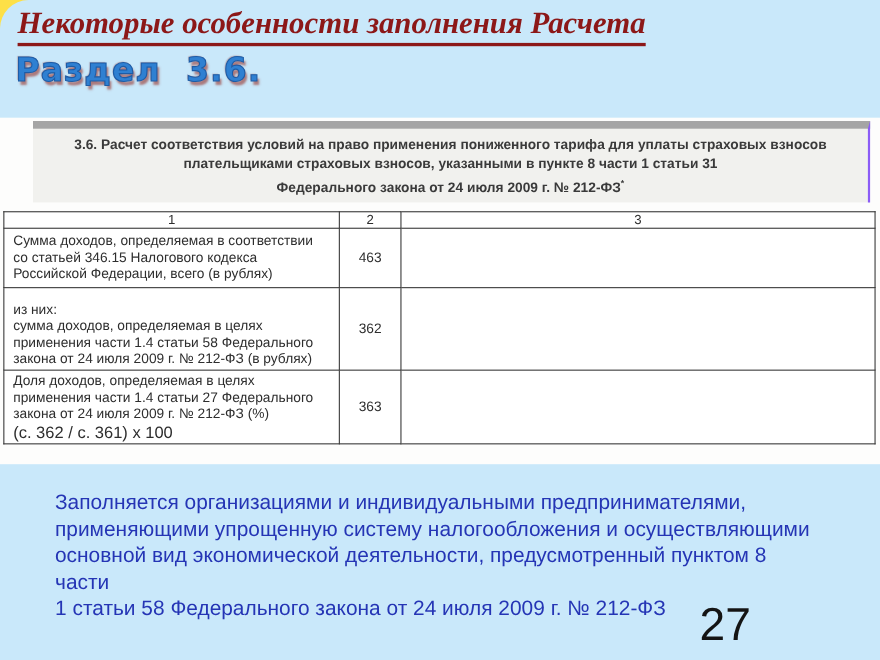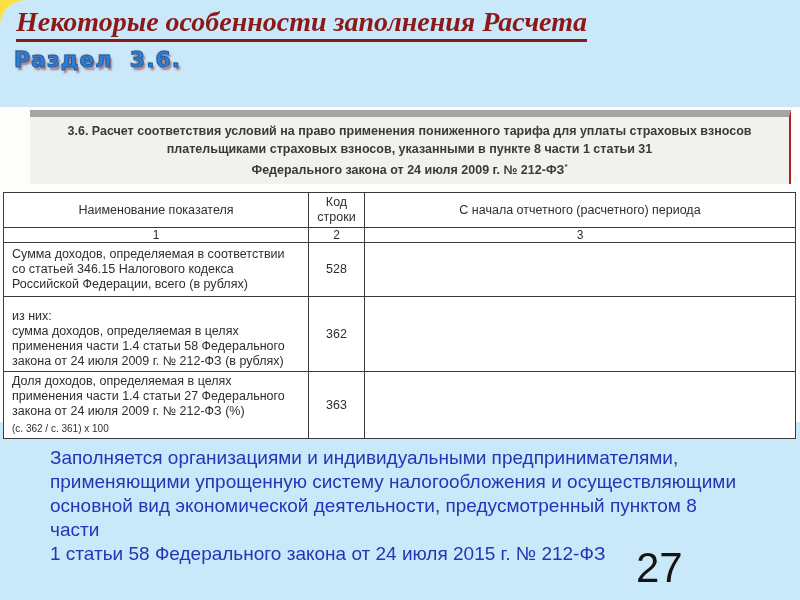--- a/index.html
+++ b/index.html
@@ -6,47 +6,47 @@
   .slide { position:relative; width:800px; height:600px; overflow:hidden; background:#fde047;
            font-family:"Liberation Sans", sans-serif; }
   .bg { position:absolute; inset:0; background:#c9e8fa; border-top-left-radius:26px; }
 
   .title { position:absolute; left:16px; top:6px; margin:0;
            font-family:"Liberation Serif", serif; font-style:italic; font-weight:bold;
            font-size:28px; color:#8c1818; white-space:nowrap; }
   .title .u { border-bottom:3px solid #8c1818; padding-bottom:2px; }
 
   .wordart { position:absolute; left:14px; top:47px;
-             font-family:"DejaVu Sans", sans-serif; font-weight:bold; font-size:22px;
+             font-family:"DejaVu Sans", sans-serif; font-weight:bold; font-size:30px;
              letter-spacing:1px; color:#2f80d2; white-space:pre;
              -webkit-text-stroke:1px #1e5ca6;
              text-shadow:2px 3px 2px rgba(165,100,100,0.85), -1px -1px 1px rgba(165,100,100,0.45); }
 
   .white-band { position:absolute; left:0; top:107px; width:800px; height:315px; background:#fdfdfc; }
 
   .form-header { position:absolute; left:30px; top:110px; width:761px; height:74px;
                  box-sizing:border-box; background:#f1f1ee;
-                 border-top:7px solid #a5a5a5; border-right:2px solid #b91c1c;
+                 border-top:7px solid #a5a5a5; border-right:2px solid #8b5cf6;
                  text-align:center; font-weight:bold; font-size:12.5px; line-height:18px;
                  color:#3a3a3a; padding-top:5px; }
   .form-header sup { font-size:8px; }
 
   .form-table { position:absolute; left:3px; top:192px; width:793px;
                 border-collapse:collapse; table-layout:fixed; background:#ffffff;
                 color:#2e2e2e; font-size:12.5px; line-height:15px; }
   .form-table td { border:1.5px solid #3a3a3a; padding:2px 8px; vertical-align:middle; }
   .form-table .center { text-align:center; }
   .form-table tr.rh  { height:34px; }
   .form-table tr.rn  { height:15px; }
   .form-table tr.rn td { padding:0 8px; line-height:13px; font-size:12px; }
   .form-table tr.r1  { height:54px; }
   .form-table tr.r2  { height:64px; }
   .form-table tr.r3  { height:57px; }
   .prefix { display:block;margin-top:10px; }
-  .note { display:block; font-size:10px; margin-top:2px; }
+  .note { display:block; font-size:15px; margin-top:2px; }
 
   .footnote { position:absolute; left:50px; top:446px; width:700px; margin:0;
               text-align:left; font-family:Liberation Sans, sans-serif;
               font-size:19px; line-height:24px; color:#2535b5; }
 
   .page-number { position:absolute; left:636px; top:544px;
                  font-family:"Liberation Sans", sans-serif; font-size:42px; color:#141414; }
 </style>
 </head>
 <body>
@@ -66,49 +66,44 @@
     <div><span>Федерального закона от 24 июля 2009 г. № 212-ФЗ</span><sup>*</sup></div>
   </div>
 
   <table class="form-table">
     <colgroup>
       <col style="width:305px">
         <col style="width:56px">
         <col>
     </colgroup>
     <tbody>
-        <tr class="rh">
-      <td class="center">Наименование показателя</td>
-      <td class="center">Код строки</td>
-      <td class="center">С начала отчетного (расчетного) периода</td>
-    </tr>
     <tr class="rn">
       <td class="center">1</td>
       <td class="center">2</td>
       <td class="center">3</td>
     </tr>
     <tr class="r1">
       <td>Сумма доходов, определяемая в соответствии со статьей 346.15 Налогового кодекса Российской Федерации, всего (в рублях)</td>
-      <td class="center">528</td>
+      <td class="center">463</td>
       <td></td>
     </tr>
     <tr class="r2">
       <td><span class="prefix">из них:</span><span>сумма доходов, определяемая  в целях применения части 1.4 статьи 58 Федерального закона от 24 июля 2009 г. № 212-ФЗ (в рублях)</span></td>
       <td class="center">362</td>
       <td></td>
     </tr>
     <tr class="r3">
       <td><span>Доля доходов, определяемая  в целях применения части 1.4  статьи 27 Федерального закона от 24 июля 2009 г. № 212-ФЗ (%)</span><span class="note">(с. 362 / с. 361) х 100</span></td>
       <td class="center">363</td>
       <td></td>
     </tr>
   </tbody>
     </table>
 
   <p class="footnote">
     <span style="display:block">Заполняется организациями и индивидуальными предпринимателями,</span>
     <span style="display:block">применяющими упрощенную систему налогообложения и осуществляющими</span>
     <span style="display:block">основной вид экономической деятельности, предусмотренный пунктом 8 части</span>
-    <span style="display:block">1 статьи 58 Федерального закона от 24 июля 2015 г. № 212-ФЗ</span>
+    <span style="display:block">1 статьи 58 Федерального закона от 24 июля 2009 г. № 212-ФЗ</span>
   </p>
 
   <div class="page-number">27</div>
 </div>
 
 </body></html>

